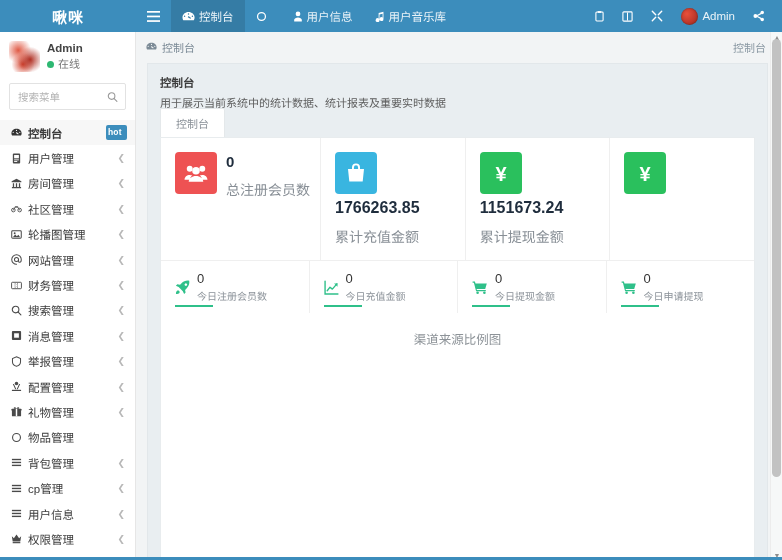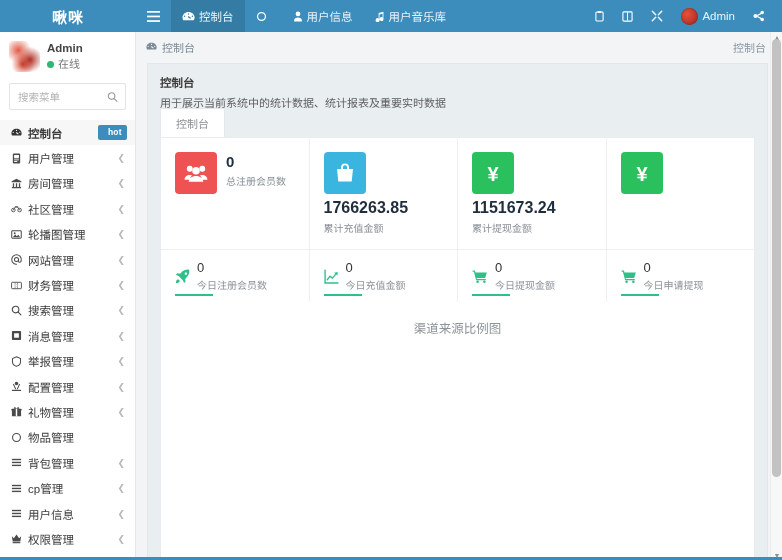--- a/index.html
+++ b/index.html
@@ -119,21 +119,21 @@
   .menu-item.active { background: #f7f7f7; font-weight: bold; }
   .mi-icon {
     width: 15px; flex: none;
     display: inline-flex; align-items: center; justify-content: flex-start;
     color: #4a4a4a;
   }
   .mi-label { flex: 1; padding-left: 2px; white-space: nowrap; }
   .mi-arrow { color: #b8b8b8; font-size: 9px; flex: none; padding-right: 2px; }
   .badge {
     font-size: 8.5px; line-height: 1;
-    padding: 3px 5px 3px 10px;
+    padding: 3px 5px 3px 2px;
     border-radius: 2px;
     color: #fff;
     font-weight: bold;
     letter-spacing: .3px;
     flex: none;
   }
   .badge.hot { background: #3c8dbc; }
   .badge.new { background: #e8453c; border-radius: 9px; padding: 3px 7px; }
 
   
@@ -198,21 +198,21 @@
   }
   .card:last-child { border-right: 0; }
   .card-icon {
     width: 42px; height: 42px; border-radius: 4px;
     display: flex; align-items: center; justify-content: center;
     color: #fff; flex: none;
   }
   .card-text { padding-top: 1px; }
   .card-num { font-size: 16px; font-weight: bold; color: #1f2d3d; line-height: 1.15; }
   .card-num.small { font-size: 15px; }
-  .card-lbl { font-size: 10px; color: #888f96; margin-top: 3px; white-space: nowrap; }
+  .card-lbl { font-size: 14px; color: #888f96; margin-top: 9px; white-space: nowrap; }
   .card.stacked { flex-direction: column; gap: 5px; }
   .card.stacked .card-text { padding-top: 0; }
 
   
   .minis { display: flex; }
   .mini {
     flex: 1;
     padding: 11px 10px 10px 14px;
     border-right: 1px solid #efefef;
     position: relative;

